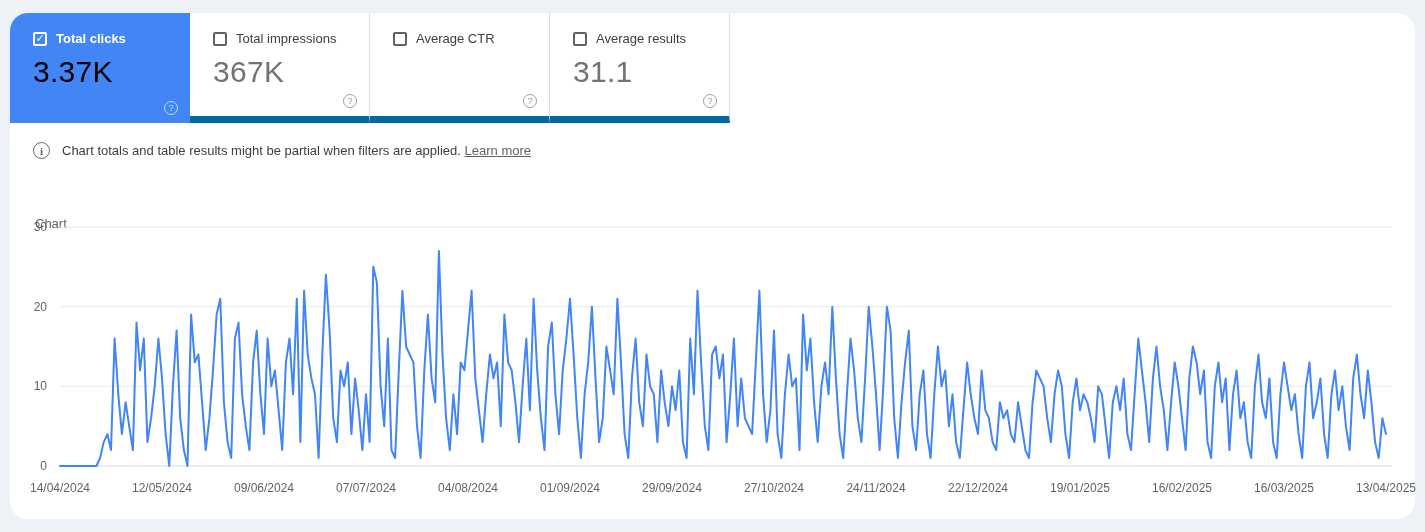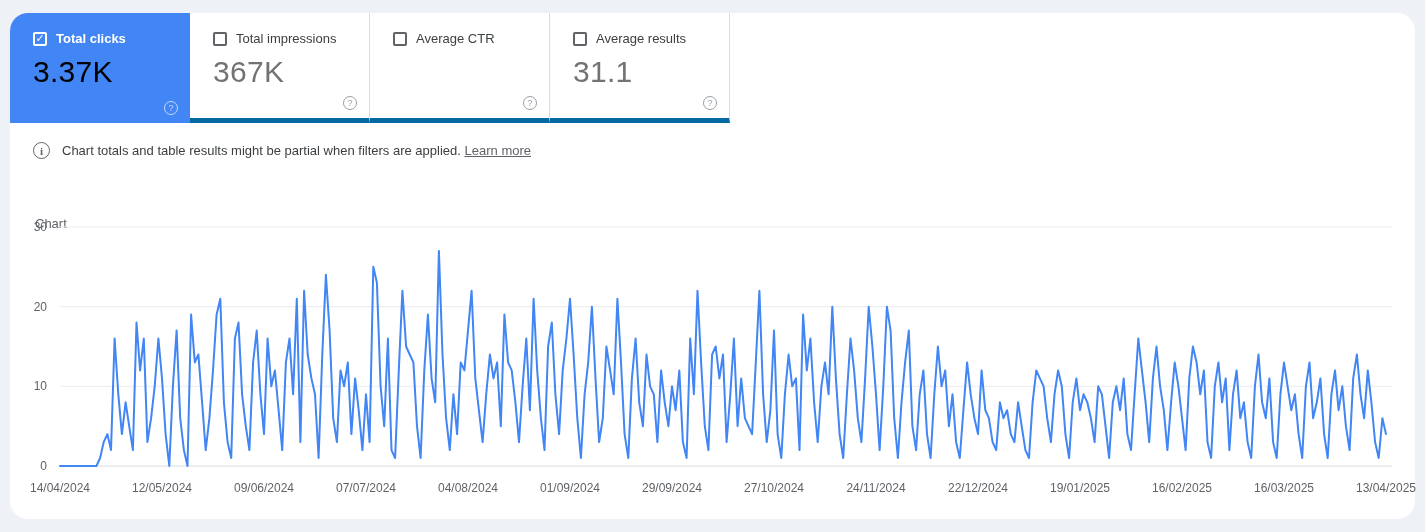--- a/index.html
+++ b/index.html
@@ -14,21 +14,21 @@
     position:absolute; left:10px; top:13px; right:10px; bottom:13px;
     background:#ffffff; border-radius:18px;
   }
   
   .cards-row { display:flex; height:110px; }
   .card {
     position:relative; width:180px; height:110px;
     padding:18px 12px 8px 23px;
     background:#ffffff; cursor:pointer;
     border-right:1px solid #dadce0;
-    border-bottom:5px solid #0369a1;
+    border-bottom:7px solid #0369a1;
   }
   .card.selected {
     background:#4285f4;
     border:none;
     border-radius:18px 0 0 0;
   }
   .card-label-row { display:flex; align-items:center; gap:9px; }
   .cb {
     width:14px; height:14px; border-radius:2px; flex:0 0 auto;
     border:2px solid #5f6368;

